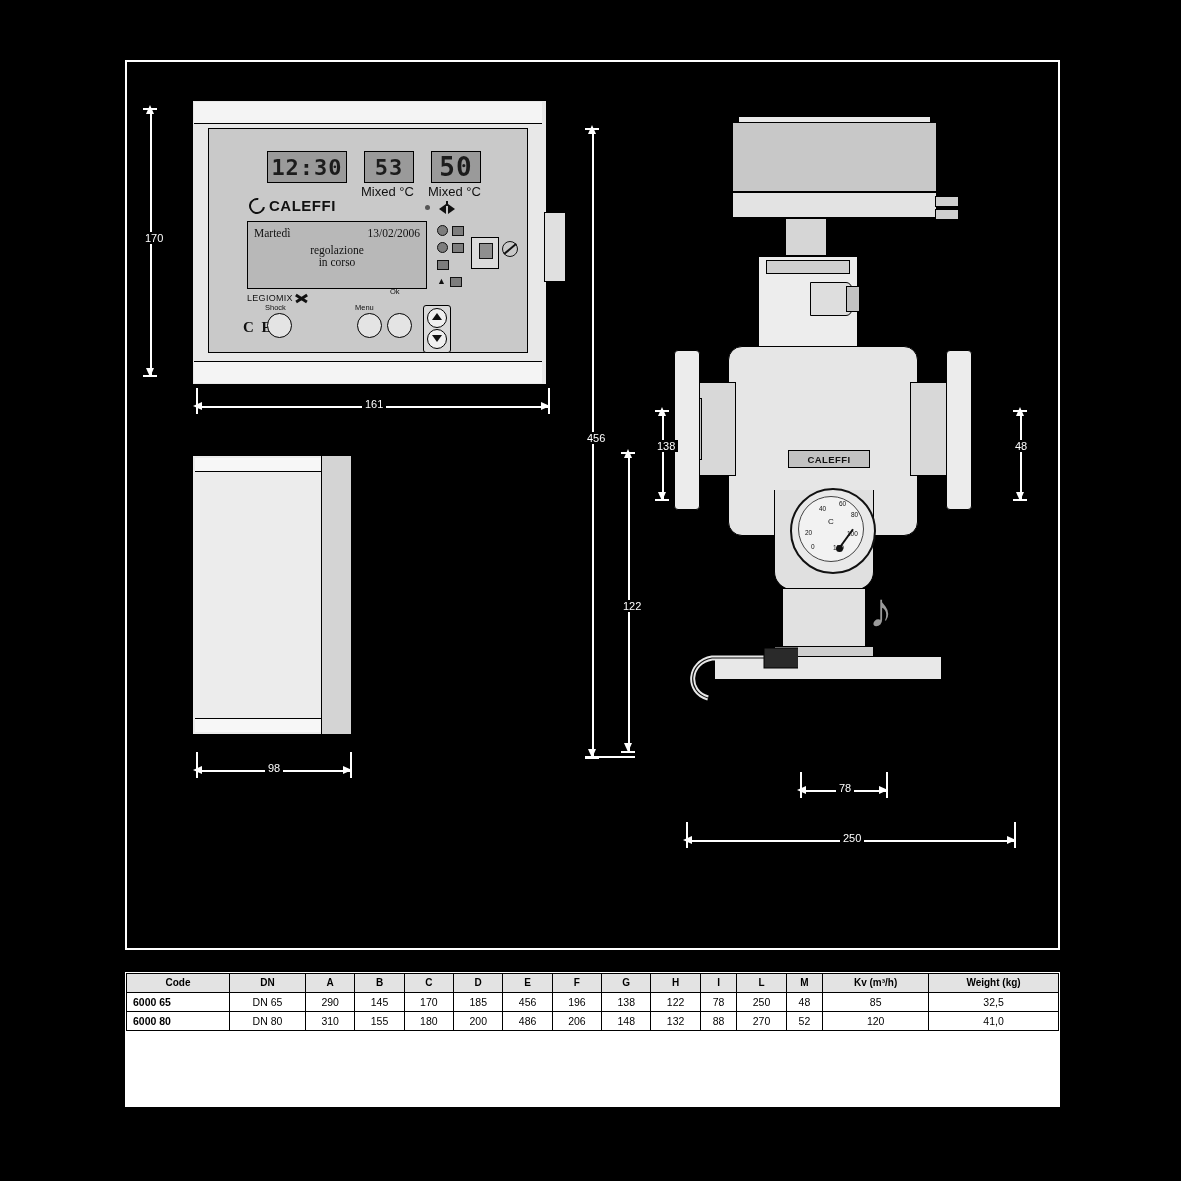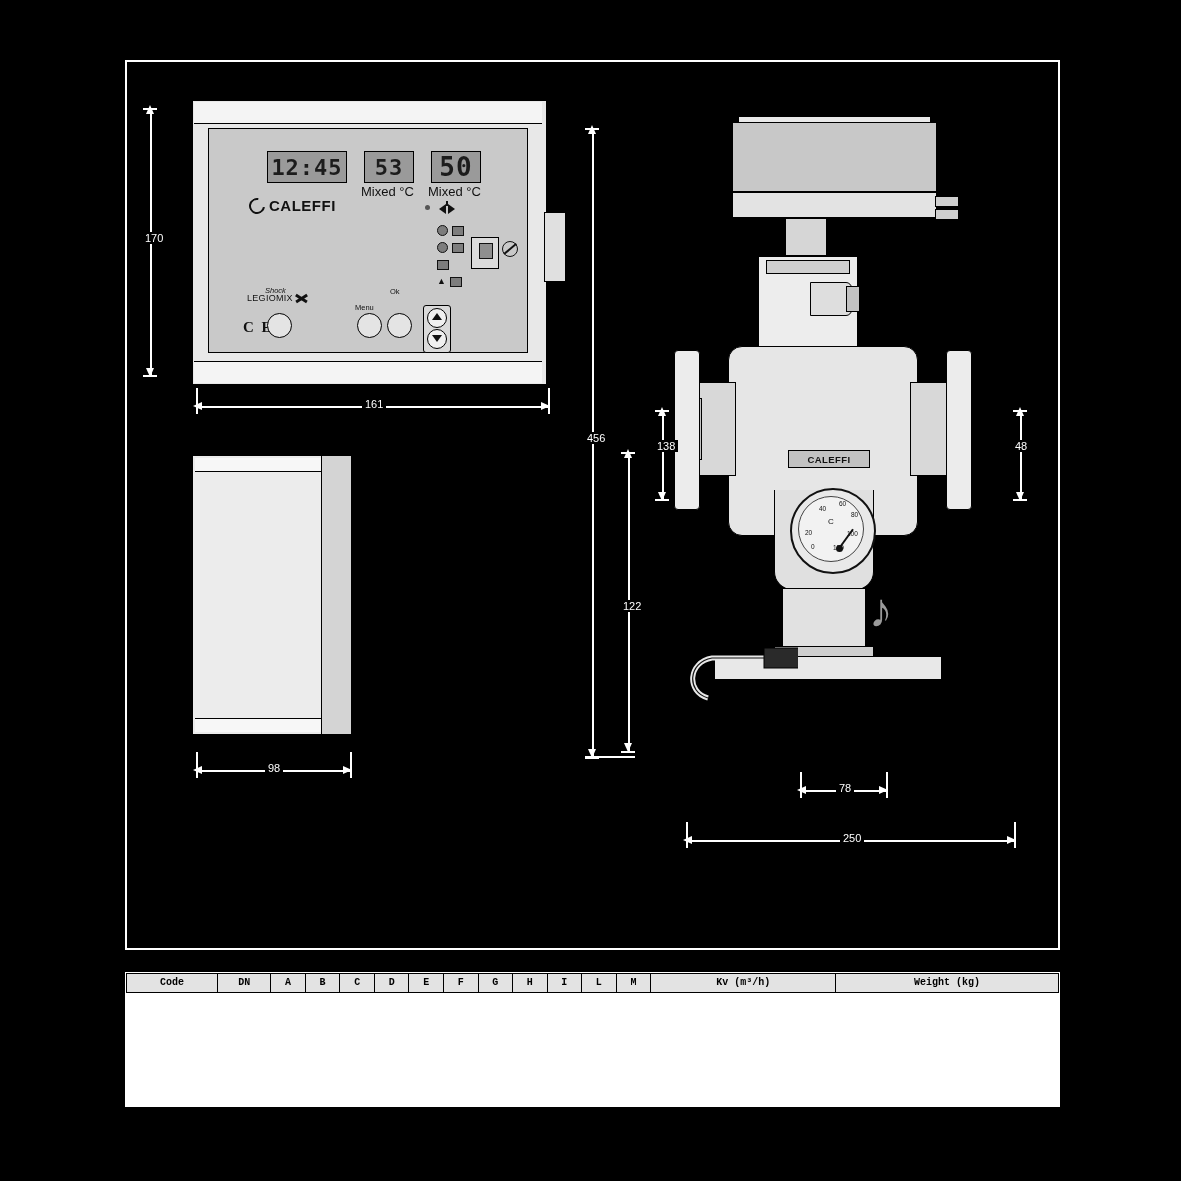--- a/index.html
+++ b/index.html
@@ -210,21 +210,21 @@
     border: 1.5px solid #000;
   }
   #btn-shock { left: 58px; top: 184px; width: 23px; height: 23px; }
   #btn-menu  { left: 148px; top: 184px; width: 23px; height: 23px; }
   #btn-ok    { left: 178px; top: 184px; width: 23px; height: 23px; }
   .btn-caption {
     position: absolute;
     font-size: 7.5px;
     color: #111;
   }
-  #cap-shock { left: 56px; top: 157px; font-style: italic; }
+  #cap-shock { left: 56px; top: 174px; }
   #cap-menu  { left: 146px; top: 174px; }
   #cap-ok    { left: 181px; top: 158px; }
   .arrow-pad {
     position: absolute; left: 214px; top: 176px;
     width: 26px; height: 46px;
     background: #dadada; border: 1.5px solid #000; border-radius: 3px;
   }
   .arrow-btn {
     position: absolute; left: 3px;
     width: 18px; height: 18px; border-radius: 50%;
@@ -369,21 +369,21 @@
     background: #ffffff;
     border: 1px solid #ffffff;
     box-sizing: border-box;
     overflow: hidden;
   }
   table.spec {
     width: 100%;
     border-collapse: collapse;
     font-size: 10.5px;
     color: #000;
-    font-family: Liberation Mono, monospace;
+    font-family: Liberation Sans, sans-serif;
   }
   table.spec th, table.spec td {
     border: 1px solid #000;
     padding: 3px 2px;
     text-align: center;
     line-height: 1.15;
   }
   table.spec th { background: #e3e3e3; font-weight: bold; font-size: 10px; }
   table.spec td.lbl { text-align: left; padding-left: 6px; font-weight: bold; white-space: nowrap; }
 </style>
@@ -394,38 +394,46 @@
 
   <div class="frame"></div>
 
   <div class="controller">
     <div class="ctrl-body"></div>
     <div class="ctrl-top-edge"></div>
     <div class="ctrl-bottom-edge"></div>
     <div class="ctrl-side-tab"></div>
 
     <div class="ctrl-inner">
-      <div class="seg-display" id="seg-clock">12:45</div>
+      <div class="seg-display" id="seg-clock">12:30</div>
       <div class="seg-display" id="seg-mixed">53</div>
       <div class="seg-display" id="seg-return">50</div>
       <div class="seg-label" id="lbl-mixed">Mixed  °C</div>
       <div class="seg-label" id="lbl-return">Mixed °C</div>
 
       <div class="brand">
         <span class="brand-mark"></span>
         <span>CALEFFI</span>
       </div>
 
       <div class="dot-small"></div>
       <div class="valve-pict">
         <span class="stem"></span>
         <span class="tri-l"></span>
         <span class="tri-r"></span>
       </div>
 
+      <div class="lcd">
+        <div class="lcd-row1">
+          <span>Martedì</span>
+          <span>13/02/2006</span>
+        </div>
+        <div class="lcd-row2">regolazione</div>
+        <div class="lcd-row3">in corso</div>
+      </div>
 
       <div class="legiomix">
         <span>LEGIOMIX</span>
         <span class="legio-x"></span>
       </div>
 
       <div class="ce-mark">C E</div>
 
       <div class="led-cluster">
         <div class="led-row">
@@ -609,17 +617,51 @@
           <th>G</th>
           <th>H</th>
           <th>I</th>
           <th>L</th>
           <th>M</th>
           <th>Kv (m³/h)</th>
           <th>Weight (kg)</th>
         </tr>
       </thead>
       <tbody>
+        <tr>
+          <td class="lbl">6000 65</td>
+          <td>DN 65</td>
+          <td>290</td>
+          <td>145</td>
+          <td>170</td>
+          <td>185</td>
+          <td>456</td>
+          <td>196</td>
+          <td>138</td>
+          <td>122</td>
+          <td>78</td>
+          <td>250</td>
+          <td>48</td>
+          <td>85</td>
+          <td>32,5</td>
+        </tr>
+        <tr>
+          <td class="lbl">6000 80</td>
+          <td>DN 80</td>
+          <td>310</td>
+          <td>155</td>
+          <td>180</td>
+          <td>200</td>
+          <td>486</td>
+          <td>206</td>
+          <td>148</td>
+          <td>132</td>
+          <td>88</td>
+          <td>270</td>
+          <td>52</td>
+          <td>120</td>
+          <td>41,0</td>
+        </tr>
       </tbody>
     </table>
   </div>
 
 </div>
 
 </body></html>

